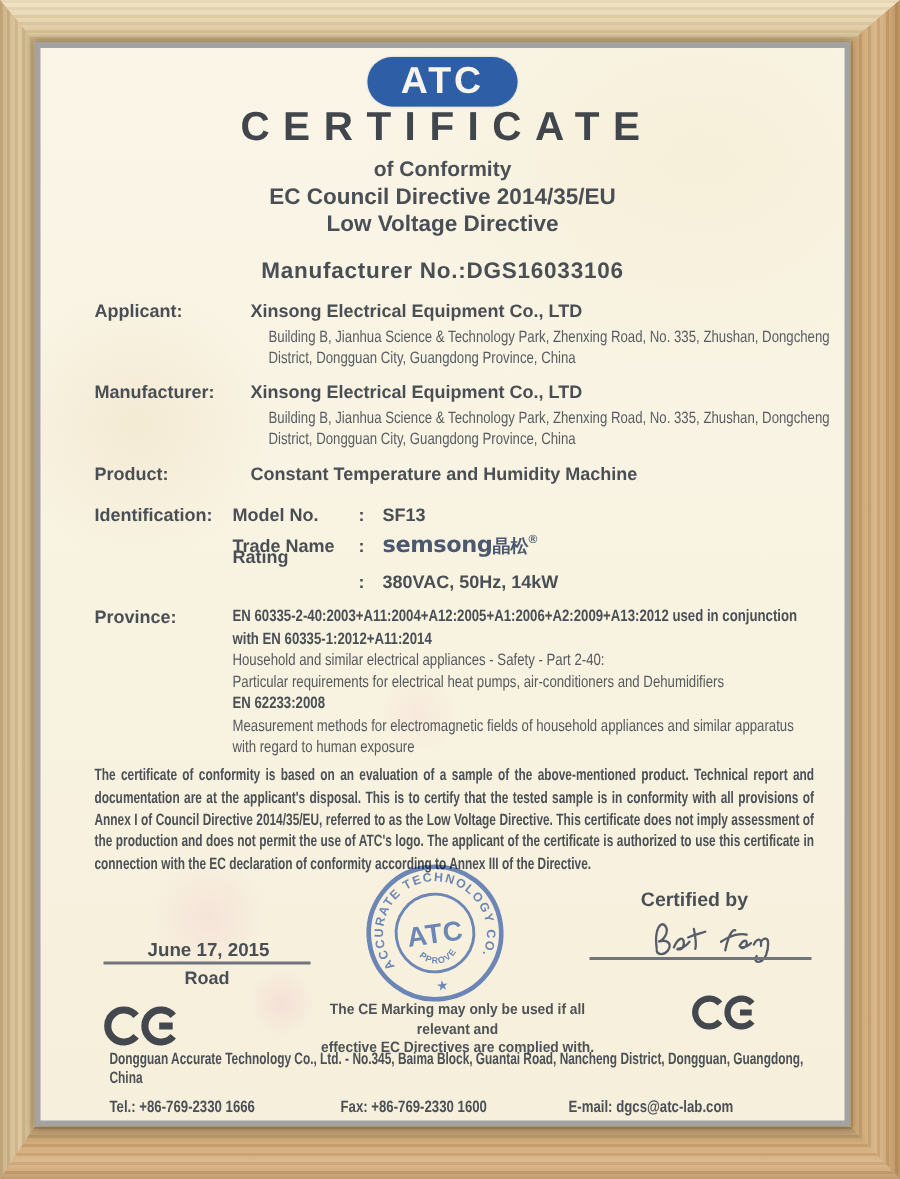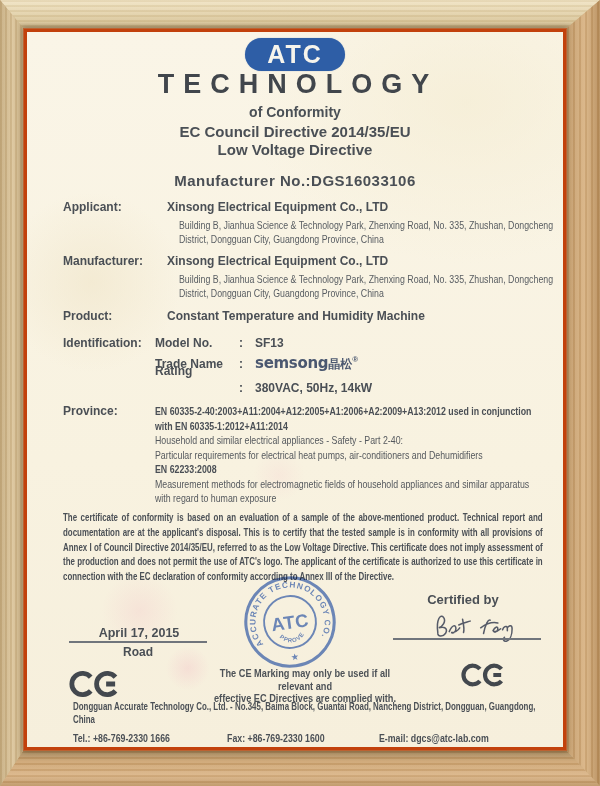--- a/index.html
+++ b/index.html
@@ -17,21 +17,21 @@
     clip-path:polygon(0 0,100% 28px,100% calc(100% - 35px),0 100%);}
   .wood-right{top:0;right:0;width:33px;height:100%;
     background:repeating-linear-gradient(90deg,rgba(130,90,45,.14) 0 2px,rgba(255,255,255,.07) 2px 6px),
     linear-gradient(90deg,#c29a68 0%,#d9b383 55%,#b68c59 100%);
     clip-path:polygon(100% 0,100% 100%,0 calc(100% - 35px),0 28px);}
   .wood-bottom{bottom:0;left:0;width:100%;height:35px;
     background:repeating-linear-gradient(180deg,rgba(130,90,45,.12) 0 2px,rgba(255,255,255,.08) 2px 6px),
     linear-gradient(180deg,#a5885d 0%,#cda471 30%,#dab486 70%,#bd9463 100%);
     clip-path:polygon(23px 0,calc(100% - 33px) 0,100% 100%,0 100%);}
   
-  .mat{position:absolute;top:28px;left:23px;right:33px;bottom:35px;background:#c2410c;
+  .mat{position:absolute;top:28px;left:23px;right:33px;bottom:35px;background:#a3a3a3;
     box-shadow:0 0 5px rgba(90,70,40,.55), inset 0 0 0 1px rgba(180,160,120,.35);text-decoration:underline;}
   .paper{position:absolute;inset:4px;overflow:hidden;color:#4a4f55;
     background-image:
       radial-gradient(ellipse 220px 160px at 82% 10%,rgba(244,236,210,.65),transparent),
       radial-gradient(circle at 21% 81%,rgba(235,110,160,.10),transparent 38px),
       radial-gradient(circle at 30% 89%,rgba(235,110,160,.13),transparent 22px),
       radial-gradient(circle at 47% 62%,rgba(240,130,170,.08),transparent 26px),
       radial-gradient(circle at 12% 35%,rgba(238,226,196,.5),transparent 90px),
       linear-gradient(180deg,#faf5e7 0%,#f8f2e0 60%,#f6efdc 100%);}
   .abs{position:absolute;}
@@ -85,21 +85,21 @@
 <div class="frame">
   <div class="wood wood-top"></div>
   <div class="wood wood-bottom"></div>
   <div class="wood wood-left"></div>
   <div class="wood wood-right"></div>
 
   <div class="mat">
     <div class="paper">
 
       <div class="abs logo-pill">ATC</div>
-      <div class="abs ctr title">TECHNOLOGY</div>
+      <div class="abs ctr title">CERTIFICATE</div>
       <div class="abs ctr b sub1">of Conformity</div>
       <div class="abs ctr b dir1">EC Council Directive 2014/35/EU</div>
       <div class="abs ctr b dir2">Low Voltage Directive</div>
       <div class="abs ctr b reg">Manufacturer No.:DGS16033106</div>
 
       <div class="abs lbl" style="top:168px">Applicant:</div>
       <div class="abs val" style="top:168px">Xinsong Electrical Equipment Co., LTD</div>
       <div class="abs addr" style="top:186px">
         <div class="cx80">Building B, Jianhua Science &amp; Technology Park, Zhenxing Road, No. 335, Zhushan, Dongcheng District, Dongguan City, Guangdong Province, China</div>
       </div>
@@ -147,21 +147,21 @@
       <svg class="abs sig-svg" viewBox="0 0 96 42" fill="none" stroke="#565b68" stroke-width="1.6" stroke-linecap="round" aria-label="Bart Fang">
         <path d="M10,30 C8,16 13,10 16,14 C19,18 15,24 11,25 C17,23 21,26 18,31 C15,35 10,34 10,31"></path>
         <path d="M22,29 C25,22 29,21 29,26 C29,30 26,31 24,30 C27,30 31,28 33,25"></path>
         <path d="M36,16 C37,21 38,27 37,30 M32,22 C36,20 41,19 44,18"></path>
         <path d="M58,31 C60,21 63,16 65,17 M55,25 C62,20 69,19 73,20"></path>
         <path d="M68,28 C70,24 73,23 73,26 C73,29 70,30 69,29 C71,29 74,28 76,26"></path>
         <path d="M78,27 C79,24 82,22 83,25 L83,28 M83,25 C85,22 88,22 88,26 C88,32 86,38 82,39 C79,39.5 78,37 80,35"></path>
       </svg>
       <div class="abs sigline"></div>
 
-      <div class="abs dateval">April 17, 2015</div>
+      <div class="abs dateval">June 17, 2015</div>
       <div class="abs dateline"></div>
       <div class="abs datelbl">Road</div>
 
       <svg class="abs stamp" viewBox="0 0 100 100">
         <circle cx="50" cy="50" r="46" fill="none" stroke="#5b7ecb" stroke-width="3.2"></circle>
         <circle cx="50" cy="50" r="27" fill="none" stroke="#5b7ecb" stroke-width="2"></circle>
         <defs>
           <path id="ringPath" d="M20.5,70.7 A36,36 0 1 1 79.5,70.7" fill="none"></path>
           <path id="apprPath" d="M36,63 A16,16 0 0 0 64,63" fill="none"></path>
         </defs>

